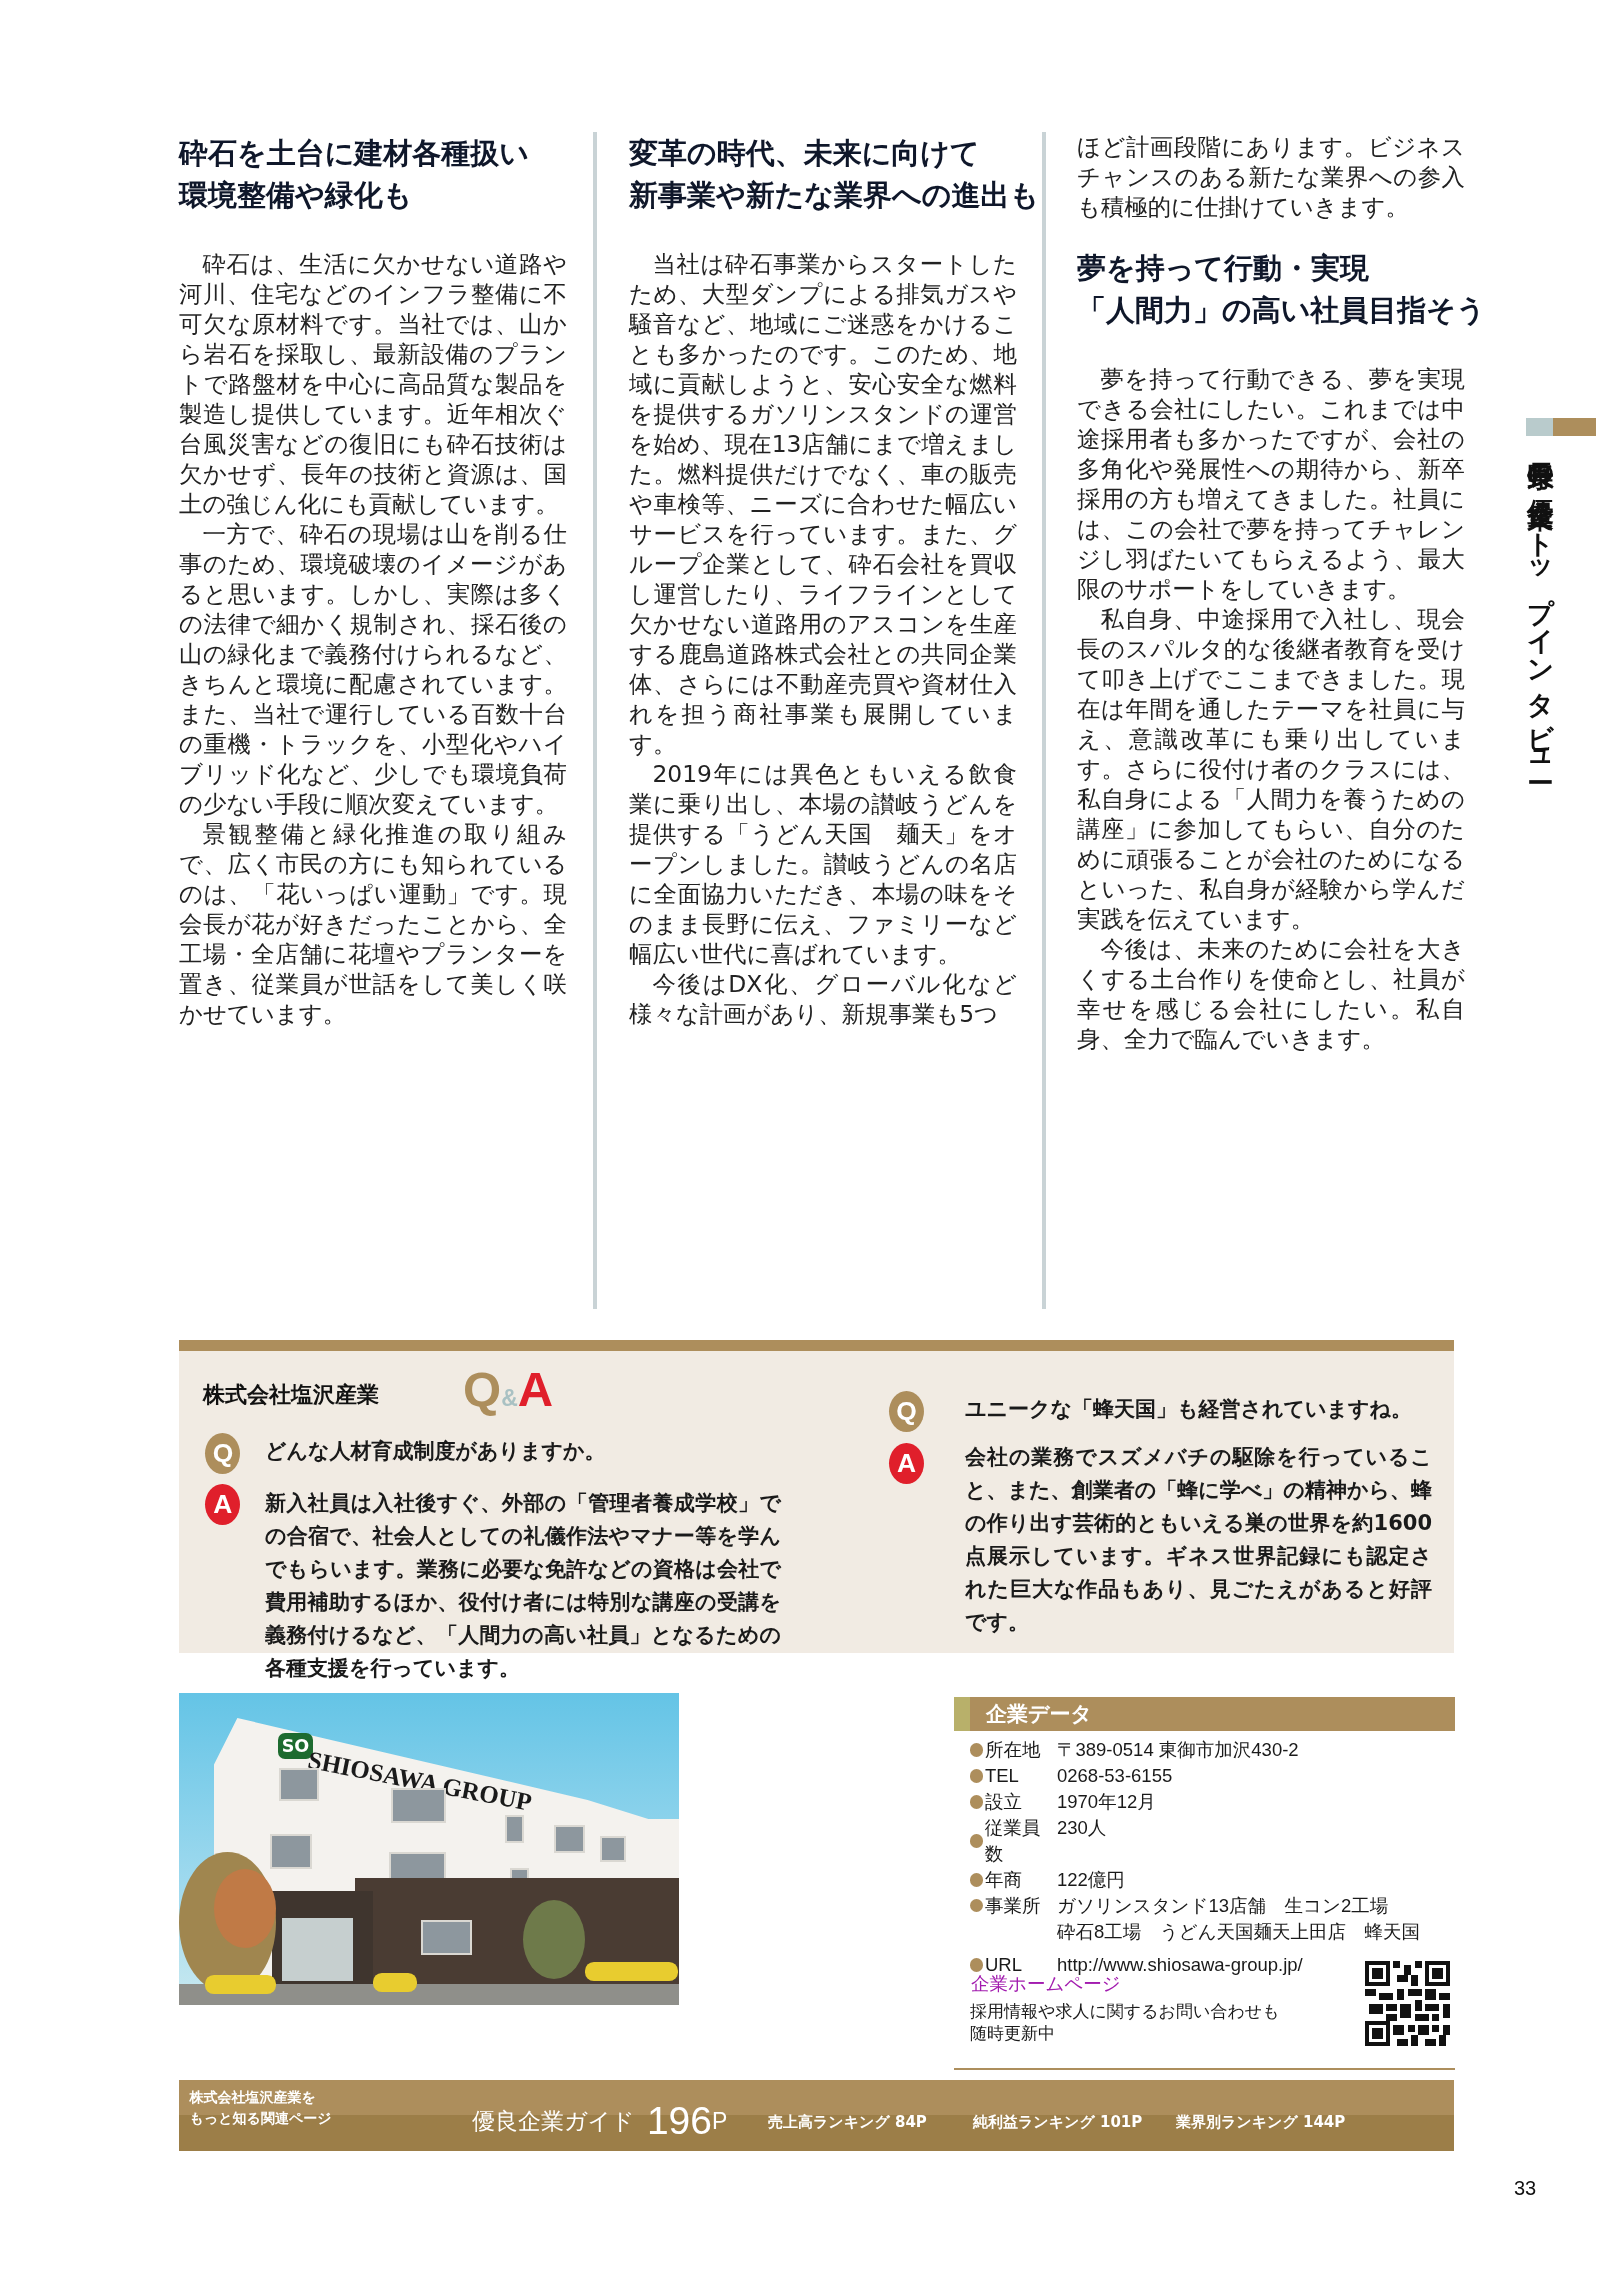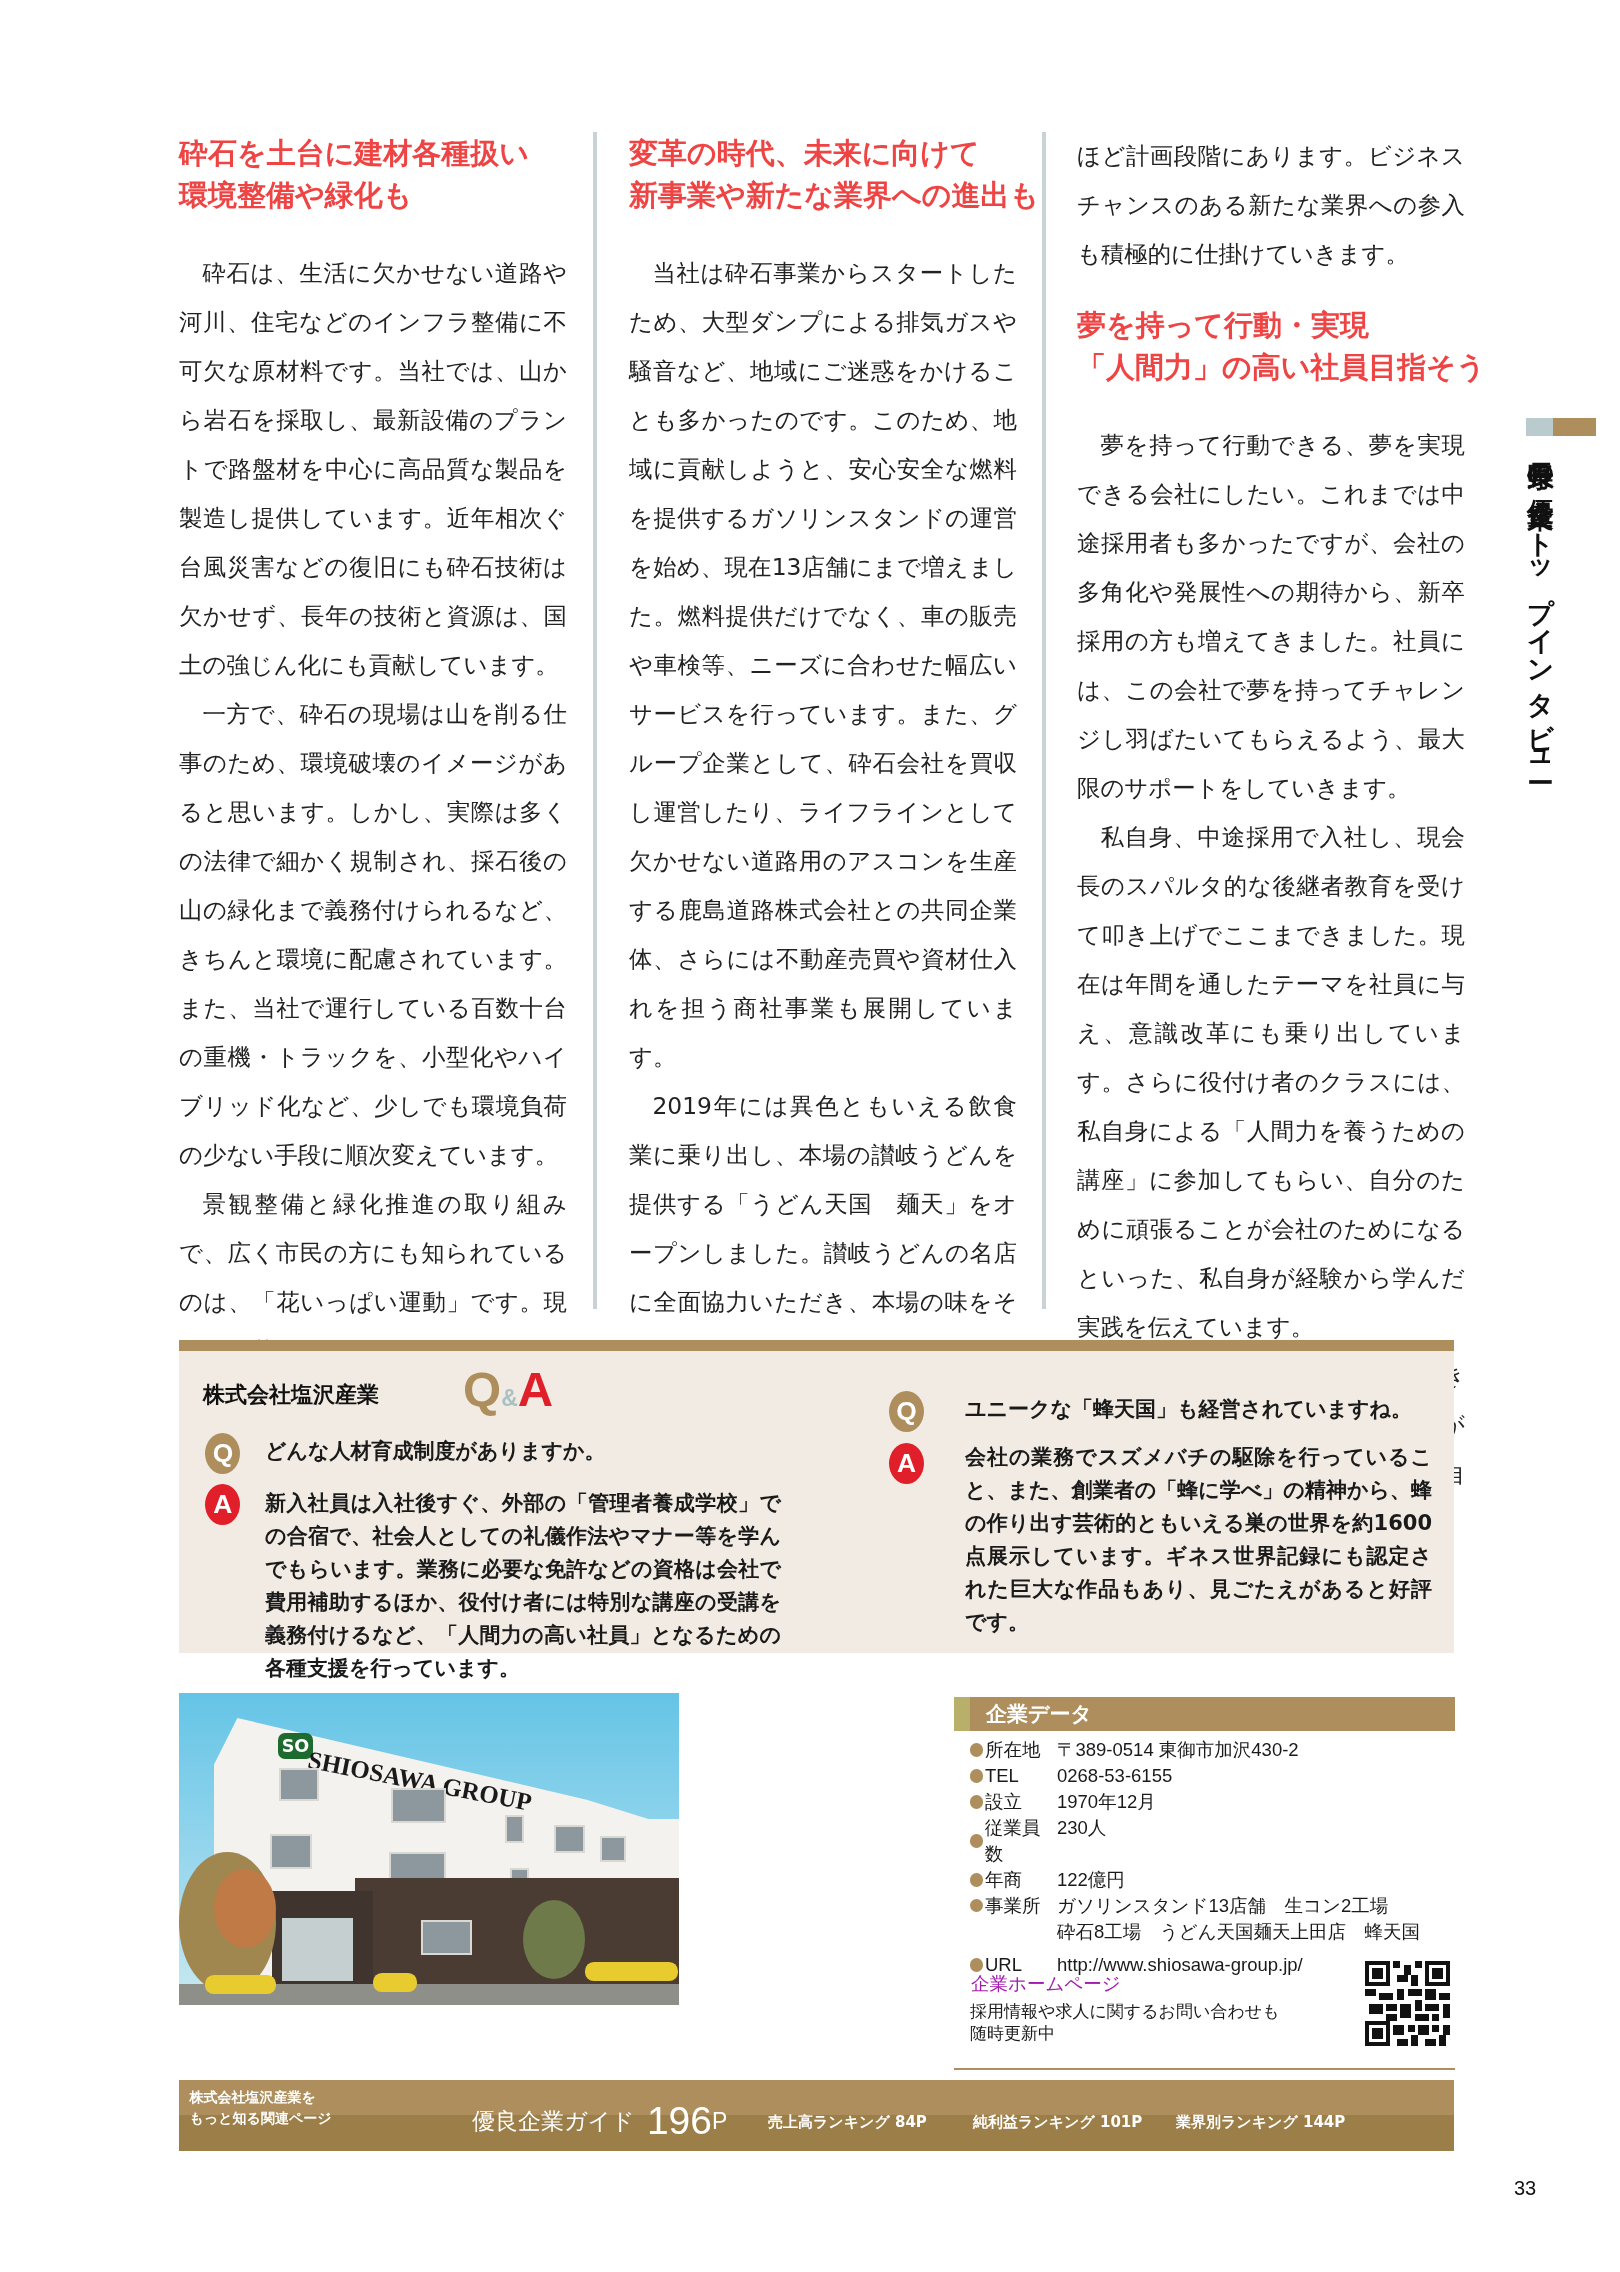--- a/index.html
+++ b/index.html
@@ -7,23 +7,23 @@
   body { position: relative; font-family: "DejaVu Sans", "Liberation Sans", sans-serif; color: #222; overflow: hidden; }
 
   .col { position: absolute; top: 132px; width: 388px; }
   .col1 { left: 179px; }
   .col2 { left: 629px; }
   .col3 { left: 1077px; }
   .col-rule { position: absolute; top: 132px; width: 3.5px; background: #c9d3d6; }
   .rule1 { left: 593px; height: 1177px; }
   .rule2 { left: 1042px; height: 1177px; }
 
-  .headline { color: #ef4444; font-weight: bold; font-size: 29px; line-height: 42px; letter-spacing: 0px; white-space: nowrap; }
+  .headline { color: #0f172a; font-weight: bold; font-size: 29px; line-height: 42px; letter-spacing: 0px; white-space: nowrap; }
   .headline-block { margin-bottom: 33px; }
-  .para { font-size: 23.4px; line-height: 49px; text-indent: 1em; text-align: justify; color: #222; }
+  .para { font-size: 23.4px; line-height: 30px; text-indent: 1em; text-align: justify; color: #222; }
   .para.noindent { text-indent: 0; }
   .h-gap { margin-top: 25px; }
 
   .side-tab { position: absolute; left: 1526px; top: 418px; width: 69px; height: 17.6px; }
   .side-tab .a { position: absolute; left: 0; top: 0; width: 27px; height: 17.6px; background: #b9cbcc; }
   .side-tab .b { position: absolute; left: 27px; top: 0; width: 43px; height: 17.6px; background: #ad8e5c; }
   .side-label { position: absolute; left: 1524px; top: 441px; width: 35px; writing-mode: vertical-rl; font-weight: bold; font-size: 26.4px; letter-spacing: 1.8px; color: #111; }
 
   .qa-box { position: absolute; left: 179px; top: 1340px; width: 1275px; height: 313px; background: #f1ebe3; }
   .qa-topbar { position: absolute; left: 0; top: 0; width: 100%; height: 10.6px; background: #ad8e5c; }

